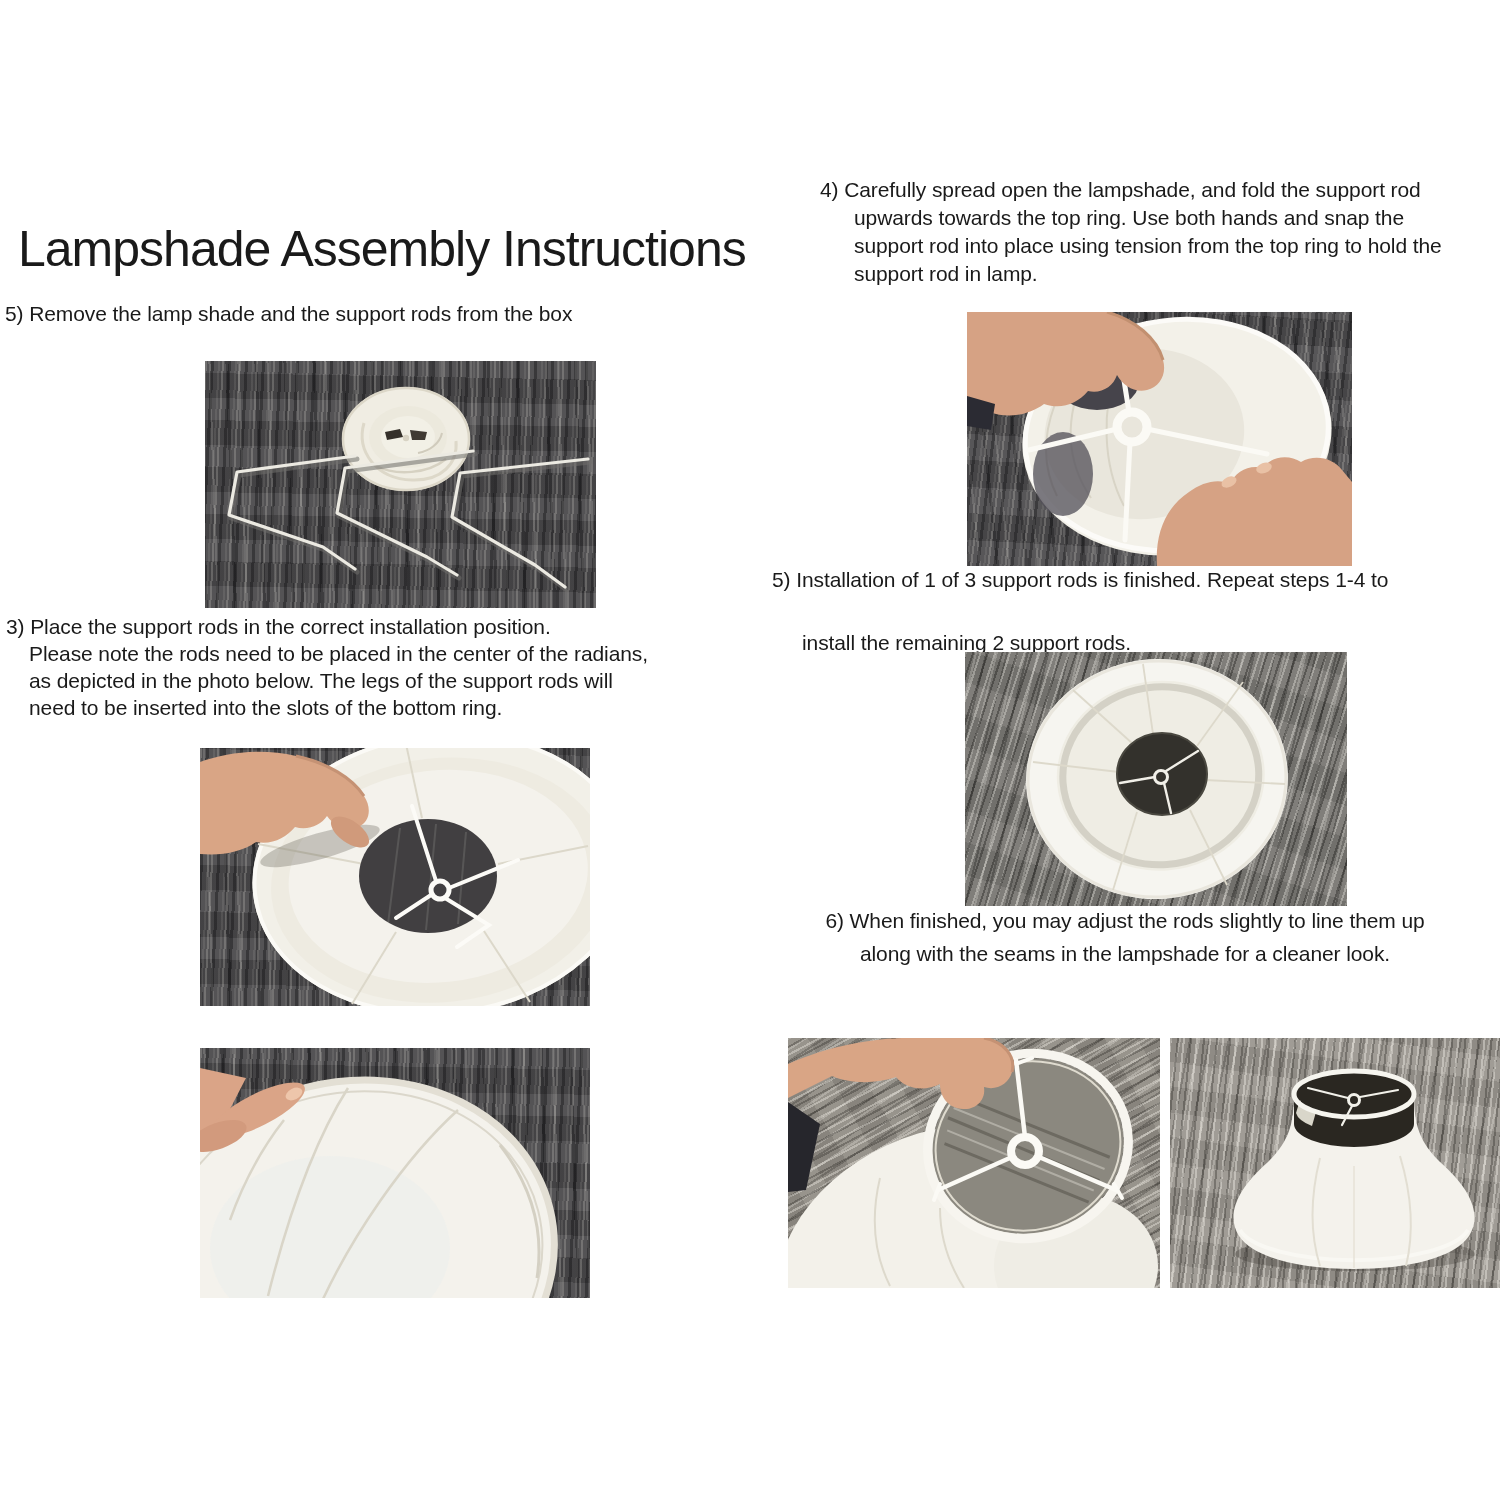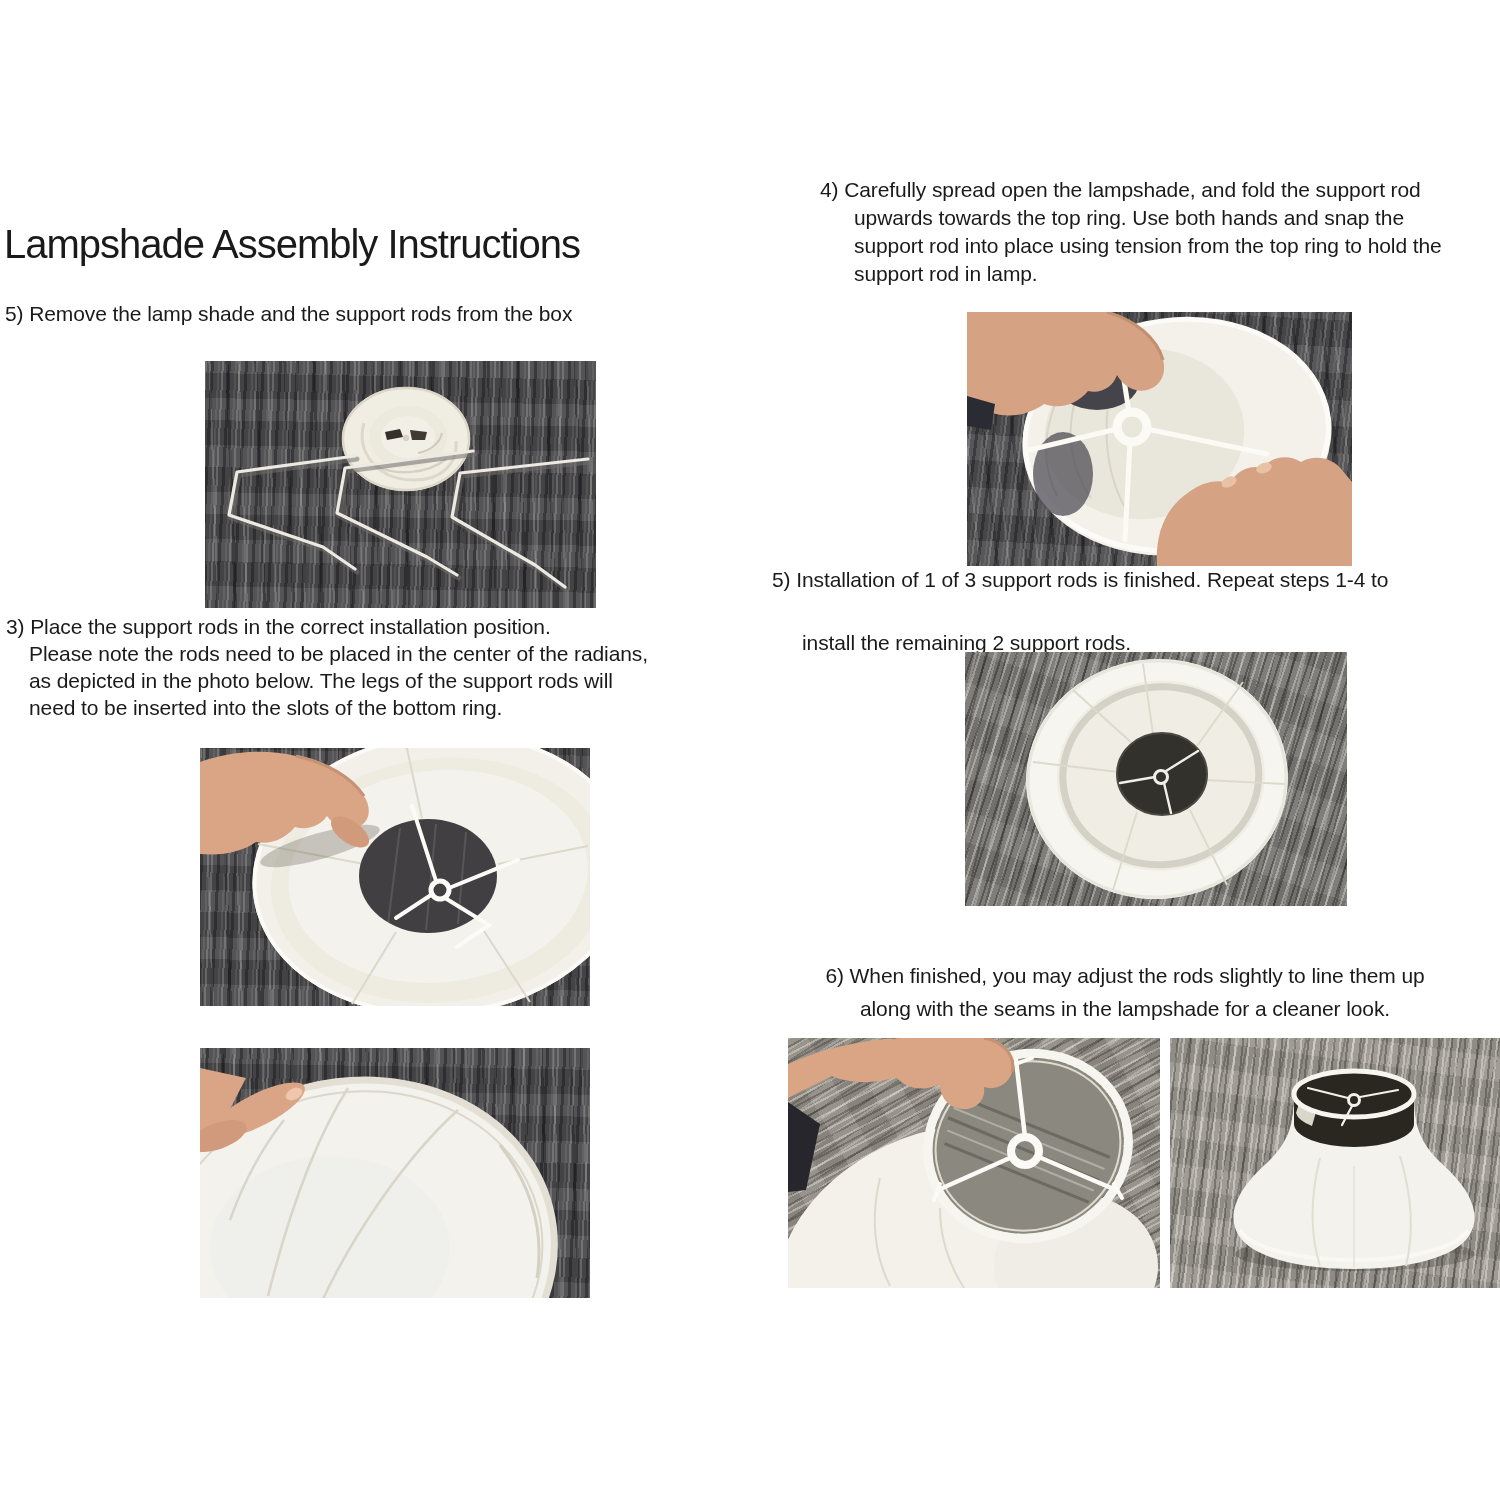--- a/index.html
+++ b/index.html
@@ -8,35 +8,35 @@
   }
   html,body{margin:0;padding:0;background:#e8e8e8;}
   #page{
     position:relative;width:1500px;height:1500px;margin:0 auto;
     background:var(--page-bg);
     font-family:"Liberation Sans","DejaVu Sans",sans-serif;
     color:var(--text);
     overflow:hidden;
   }
   .title{
-    position:absolute;left:4px;top:222px;
-    font-size:40px;line-height:1.1;letter-spacing:-1px;white-space:nowrap;
+    position:absolute;left:18px;top:222px;
+    font-size:50px;line-height:1.1;letter-spacing:-1px;white-space:nowrap;
   }
   .step{position:absolute;font-size:21px;letter-spacing:-0.1px;}
   .step .ln{line-height:27px;white-space:nowrap;}
   .step .ind{margin-left:23px;}
   #st1{left:5px;top:300px;}
   #st2{left:6px;top:613px;}
   #st4{left:772px;top:176px;margin-left:48px;}
   #st4 .ln{line-height:28px;}
   #st4 .ind{margin-left:34px;}
   #st5{left:772px;top:564px;}
   #st5 .ln{line-height:31px;}
   #st5 .ind{margin-left:30px;margin-top:32px;}
-  #st6{left:752px;top:959px;width:746px;text-align:center;}
+  #st6{left:752px;top:904px;width:746px;text-align:center;}
   #st6 .ln{line-height:33px;}
   .photo{position:absolute;overflow:hidden;}
   .photo svg{position:absolute;left:0;top:0;width:100%;height:100%;display:block;}
   #p1{left:165px;top:345px;width:391px;height:247px;}
   #p2{left:160px;top:732px;width:390px;height:258px;}
   #p3{left:160px;top:1032px;width:390px;height:250px;}
   #p4{left:927px;top:296px;width:385px;height:254px;}
   #p5{left:925px;top:636px;width:382px;height:254px;}
   #p6a{left:748px;top:1022px;width:372px;height:250px;}
   #p6b{left:1130px;top:1022px;width:366px;height:250px;}

